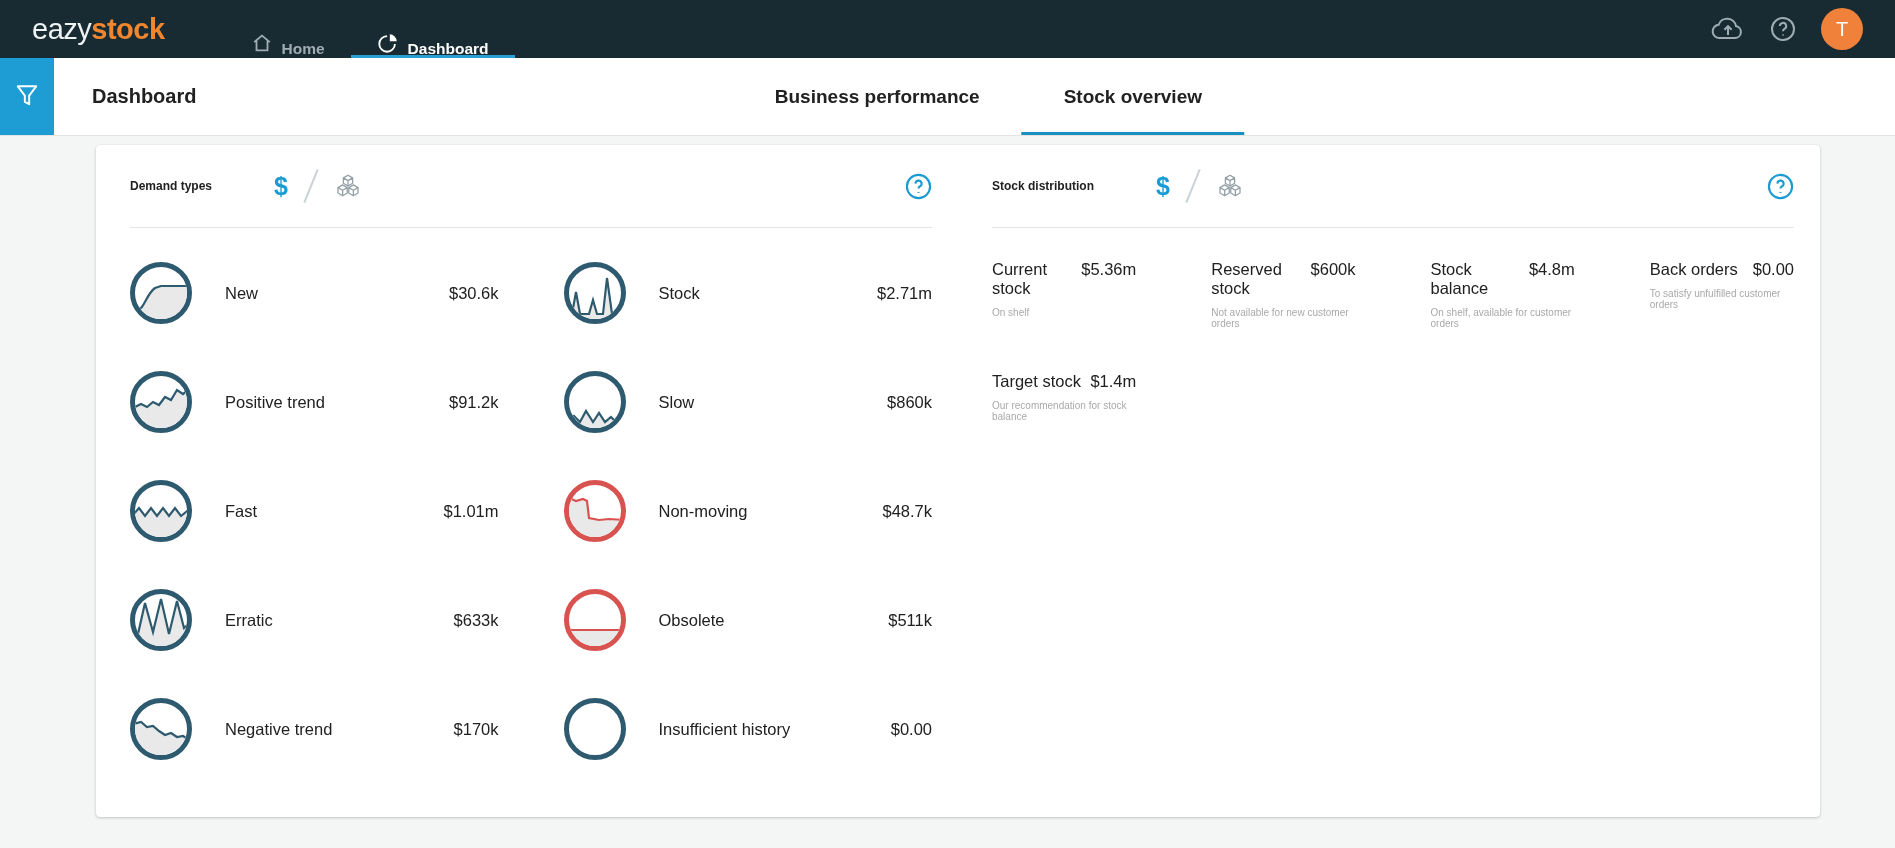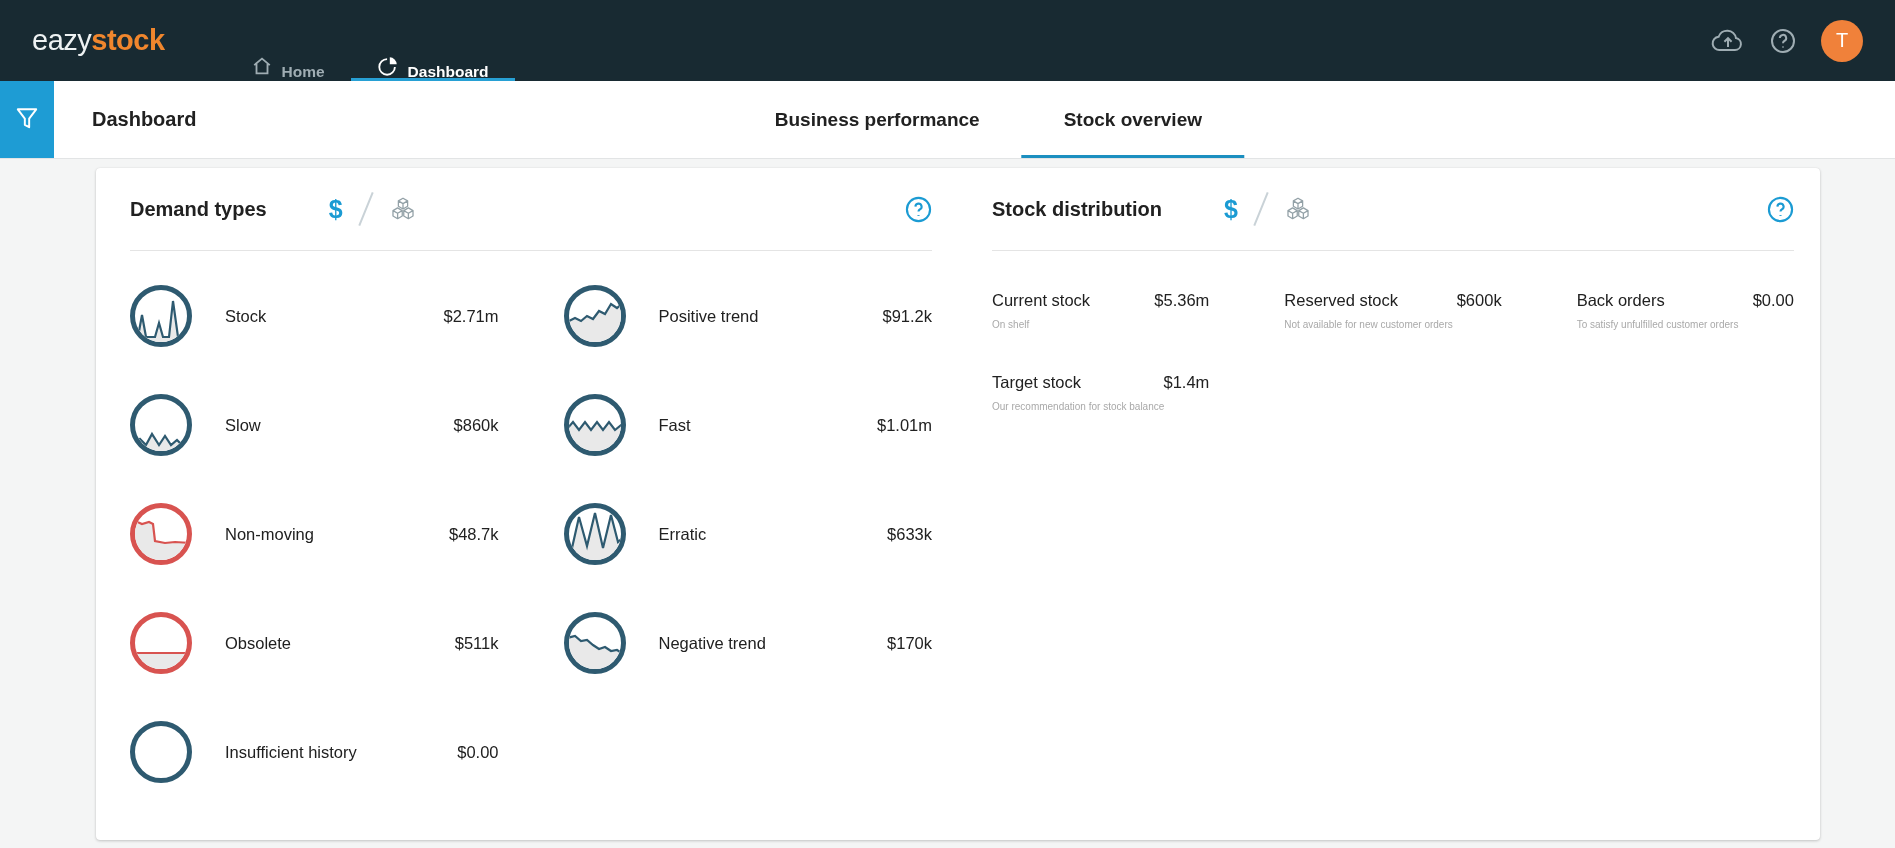--- a/index.html
+++ b/index.html
@@ -1,20 +1,20 @@
 <!DOCTYPE html>
 <html><head>
 <meta charset="utf-8">
 <style>
   * { margin:0; padding:0; box-sizing:border-box; }
   html,body { width:1895px; height:848px; overflow:hidden; }
   body { font-family:"Liberation Sans", sans-serif; background:#f4f5f5; color:#212121; }
 
   
-  .topnav { height:81px; background:#182a32; display:flex; align-items:stretch; }
+  .topnav { height:58px; background:#182a32; display:flex; align-items:stretch; }
   .logo { display:flex; align-items:center; margin-left:32px; margin-right:60px; font-size:29px; letter-spacing:-0.5px; }
   .logo .lt { color:#eef2f3; font-weight:400; }
   .logo .bd { color:#f0862d; font-weight:700; }
   .nav-items { display:flex; align-items:stretch; }
   .nav-item { display:flex; align-items:flex-end; gap:9px; padding:0 26px; color:#9fadb3; font-size:15.5px; font-weight:700; position:relative; cursor:pointer; }
   .nav-item svg { stroke:#9fadb3; }
   .nav-item.active { color:#ffffff; }
   .nav-item.active svg { stroke:#ffffff; }
   .nav-item.active::after { content:""; position:absolute; left:0; right:0; bottom:0; height:3px; background:#27a0d4; }
   .topnav-right { margin-left:auto; display:flex; align-items:center; gap:24px; padding-right:32px; }
@@ -28,39 +28,39 @@
   .page-title { font-size:20px; font-weight:700; color:#212121; display:flex; align-items:center; margin-left:38px; }
   .tabs { position:absolute; left:50%; top:0; bottom:0; transform:translateX(-42%); display:flex; }
   .tab { display:flex; align-items:center; padding:12px 42px; font-size:19px; font-weight:700; color:#212121; position:relative; cursor:pointer; }
   .tab.active::after { content:""; position:absolute; left:0; right:0; bottom:0; height:3px; background:#1b8fc0; }
 
   
   .card { width:1724px; margin:9px auto 0 96px; height:672px; background:#fff; border-radius:4px;
           box-shadow:0 1px 3px rgba(0,0,0,.2), 0 0 1px rgba(0,0,0,.1); display:flex; gap:60px; padding:0 26px 0 34px; }
   .section { flex:1 1 0; min-width:0; }
   .sec-head { height:83px; display:flex; align-items:center; border-bottom:1px solid #e4e4e4; }
-  .sec-title { font-size:20px; font-weight:700; color:#212121; }
+  .sec-title { font-size:12px; font-weight:700; color:#212121; }
   .unit-toggle { display:flex; align-items:center; margin-left:62px; gap:14px; }
   .dollar { color:#1b9bd3; font-size:25px; font-weight:700; cursor:pointer; }
   .slash { width:2px; height:36px; background:#c9d2d7; transform:rotate(22deg); margin:0 8px; }
   .cubes { cursor:pointer; display:flex; }
   .help { margin-left:auto; cursor:pointer; display:flex; }
 
   
   .demand-grid { display:grid; grid-template-columns:1fr 1fr; column-gap:65px; row-gap:47px; margin-top:34px; }
   .demand-row { display:flex; align-items:center; }
   .demand-icon { width:62px; height:62px; border-radius:50%; border:5px solid; flex:0 0 auto; }
   .demand-icon.teal { border-color:#2e5a70; color:#2e5a70; }
   .demand-icon.red  { border-color:#d85350; color:#d85350; }
   .demand-icon svg  { display:block; }
   .demand-label { margin-left:33px; font-size:16.5px; color:#212121; }
   .demand-value { margin-left:auto; font-size:16.5px; color:#212121; }
 
   
-  .stock-grid { display:grid; grid-template-columns:1fr 1fr 1fr; column-gap:75px; row-gap:43px; margin-top:40px; }
+  .stock-grid { display:grid; grid-template-columns:1fr 1fr 1fr 1fr; column-gap:75px; row-gap:43px; margin-top:32px; }
   .stat { }
   .stat-top { display:flex; align-items:baseline; }
   .stat-label { font-size:16.5px; color:#212121; }
   .stat-value { margin-left:auto; font-size:16.5px; color:#212121; }
   .stat-desc { margin-top:9px; font-size:10px; color:#a9a9a9; }
 </style>
 </head>
 <body>
 
 <div class="topnav">
@@ -134,20 +134,36 @@
         <svg width="27" height="27" viewBox="0 0 28 28" fill="none" stroke="#1b9bd3" stroke-width="2.2">
             <circle cx="14" cy="14" r="12"></circle>
             <path d="M10.8,11 a3.2,3.2 0 1 1 4.5,3 c-1,.5 -1.3,1.2 -1.3,2.2"></path>
             <path d="M14,19.8 v0.9"></path>
           </svg>
       </span>
     </div>
 
     <div class="demand-grid">
 
+      <div class="demand-row">
+        <div class="demand-icon teal">
+          <svg width="52" height="52" viewBox="0 0 52 52">
+              <defs>
+                <clipPath id="c0">
+                  <circle cx="26" cy="26" r="26"></circle>
+                </clipPath>
+              </defs>
+          <g clip-path="url(#c0)">
+                <path d="M-2,46 L6,41 C10,37 13,26 20,21 L26,19 L56,19 L56,56 L-2,56 Z" fill="#e9e9e9" stroke="currentColor" stroke-width="2.2"></path>
+              </g>
+            </svg>
+        </div>
+        <span class="demand-label">New</span>
+        <span class="demand-value">$30.6k</span>
+      </div>
 
       <div class="demand-row">
         <div class="demand-icon teal">
           <svg width="52" height="52" viewBox="0 0 52 52">
               <defs>
                 <clipPath id="c1">
                   <circle cx="26" cy="26" r="26"></circle>
                 </clipPath>
               </defs>
           <g clip-path="url(#c1)">
@@ -323,20 +339,27 @@
       </div>
 
       <div class="stat">
         <div class="stat-top">
           <span class="stat-label">Reserved stock</span>
           <span class="stat-value">$600k</span>
         </div>
         <div class="stat-desc">Not available for new customer orders</div>
       </div>
 
+      <div class="stat">
+        <div class="stat-top">
+          <span class="stat-label">Stock balance</span>
+          <span class="stat-value">$4.8m</span>
+        </div>
+        <div class="stat-desc">On shelf, available for customer orders</div>
+      </div>
 
       <div class="stat">
         <div class="stat-top">
           <span class="stat-label">Back orders</span>
           <span class="stat-value">$0.00</span>
         </div>
         <div class="stat-desc">To satisfy unfulfilled customer orders</div>
       </div>
 
       <div class="stat">

